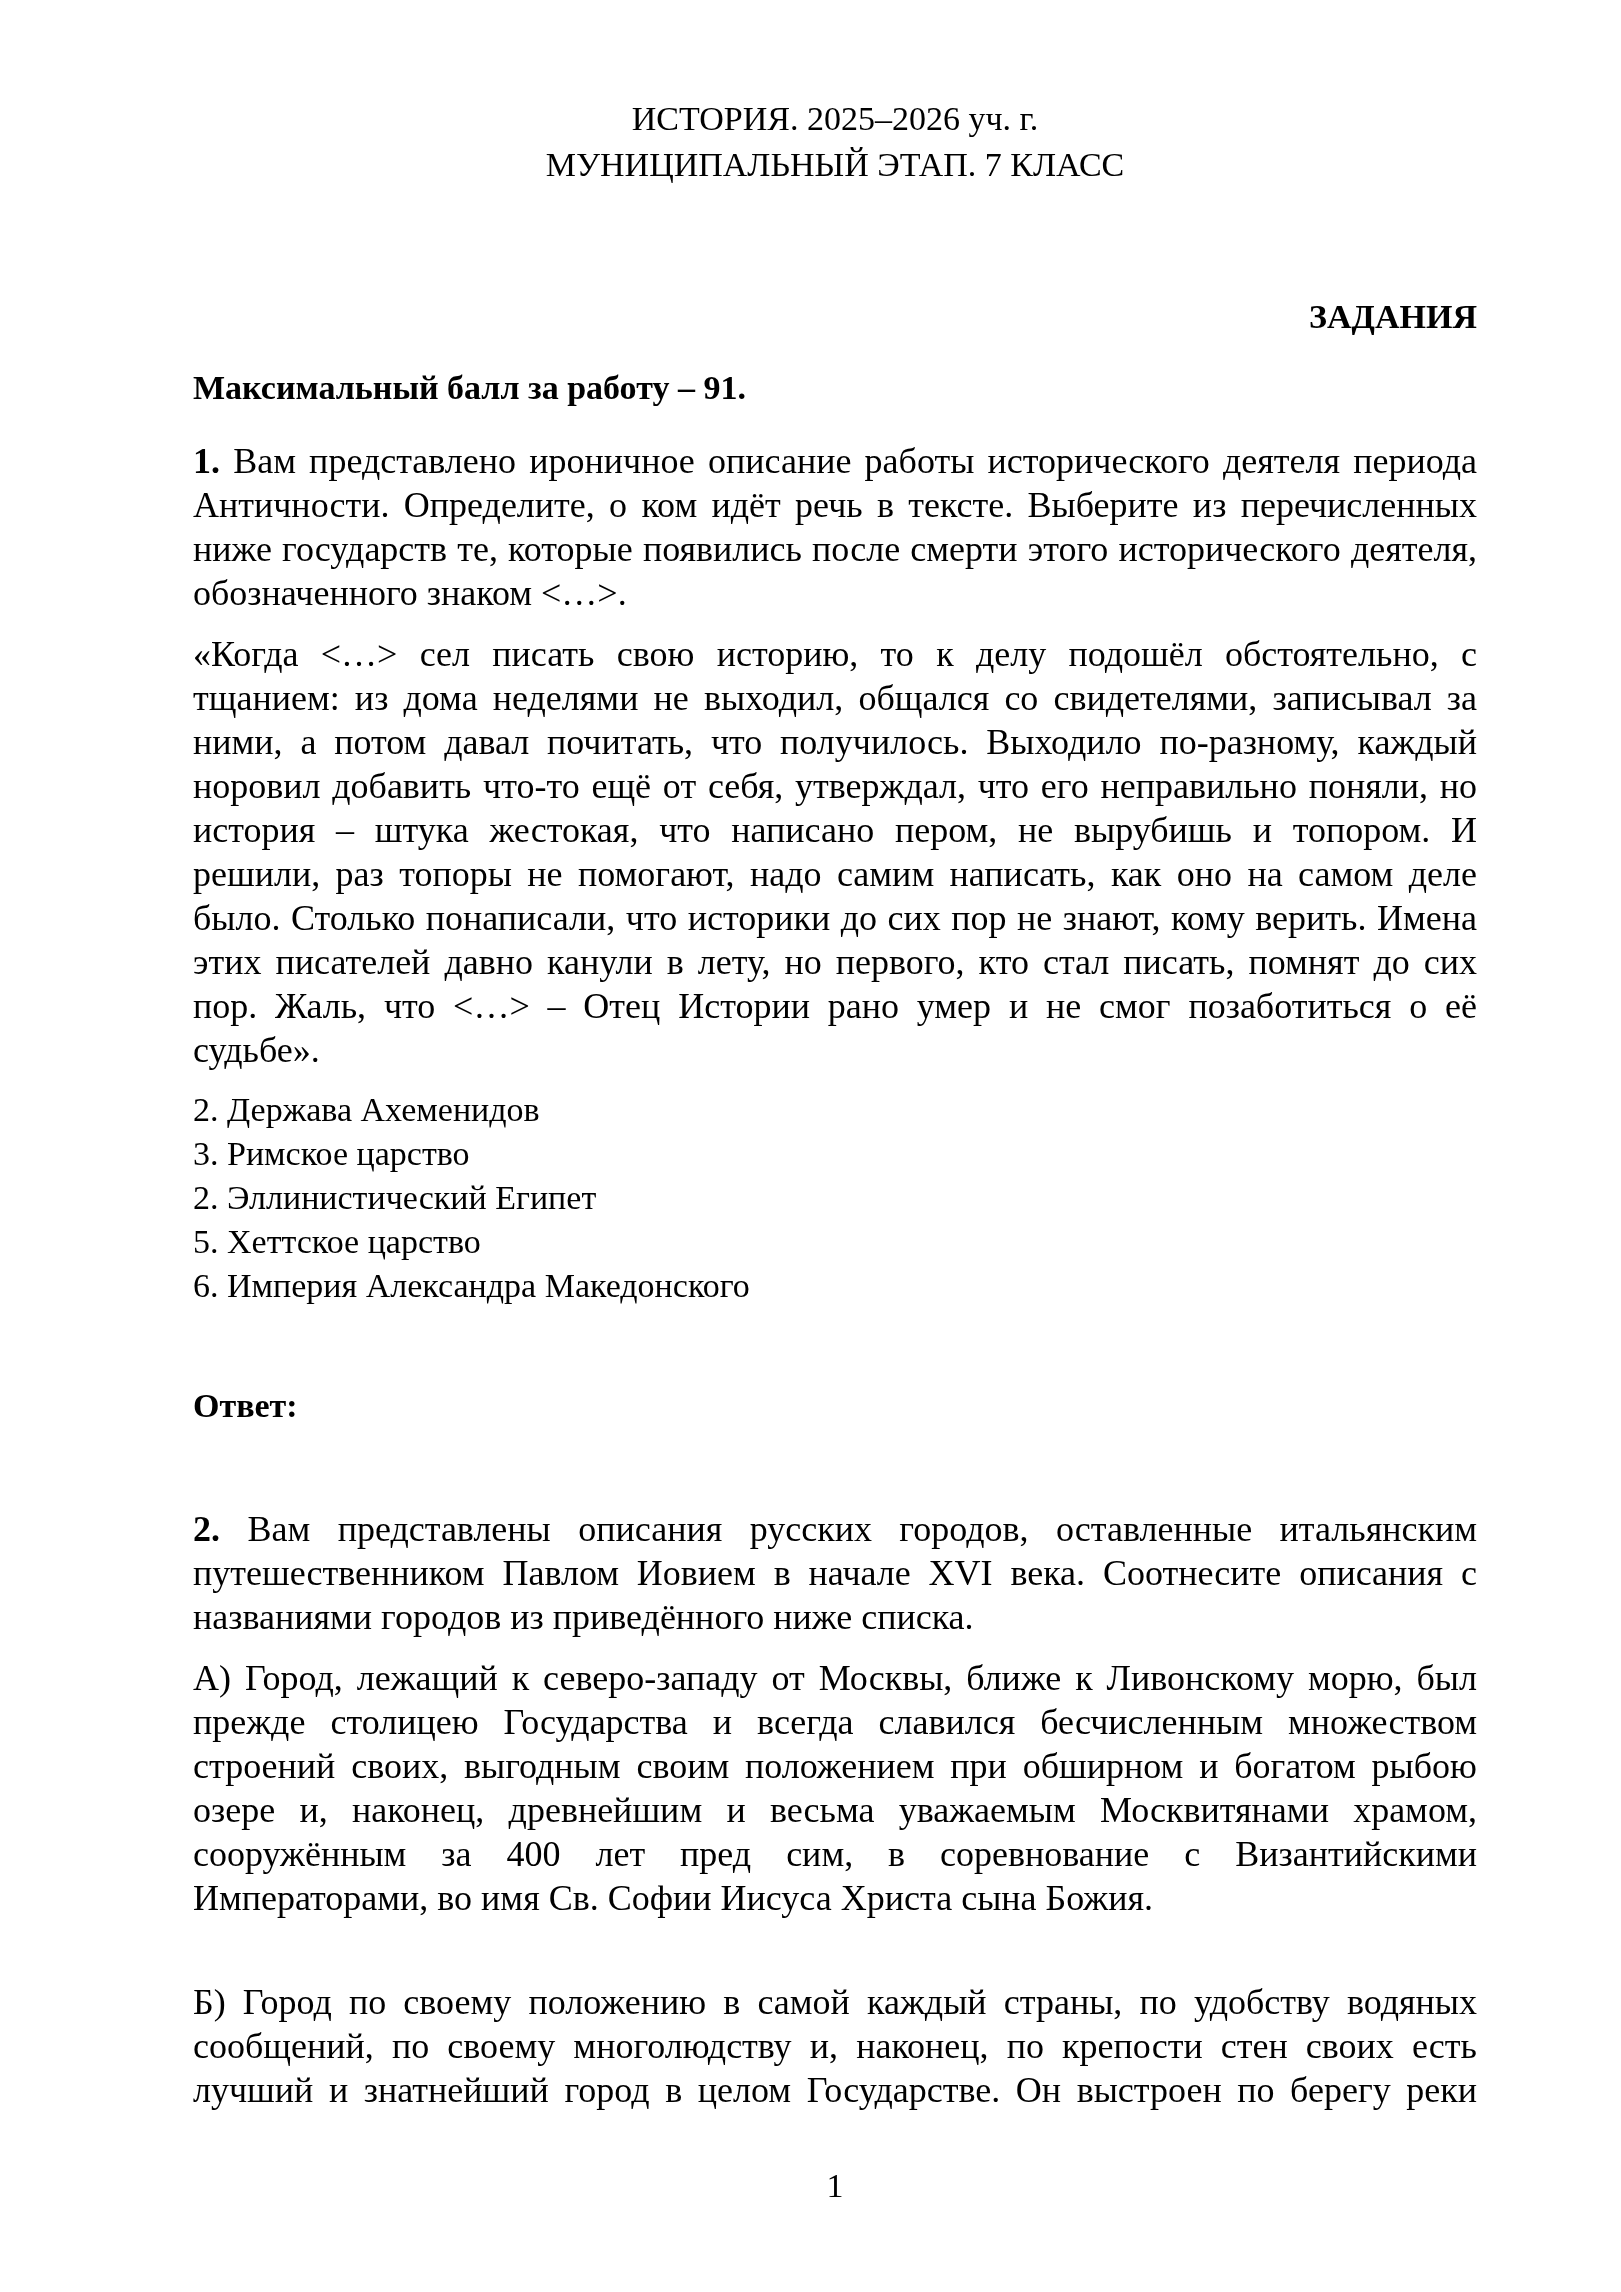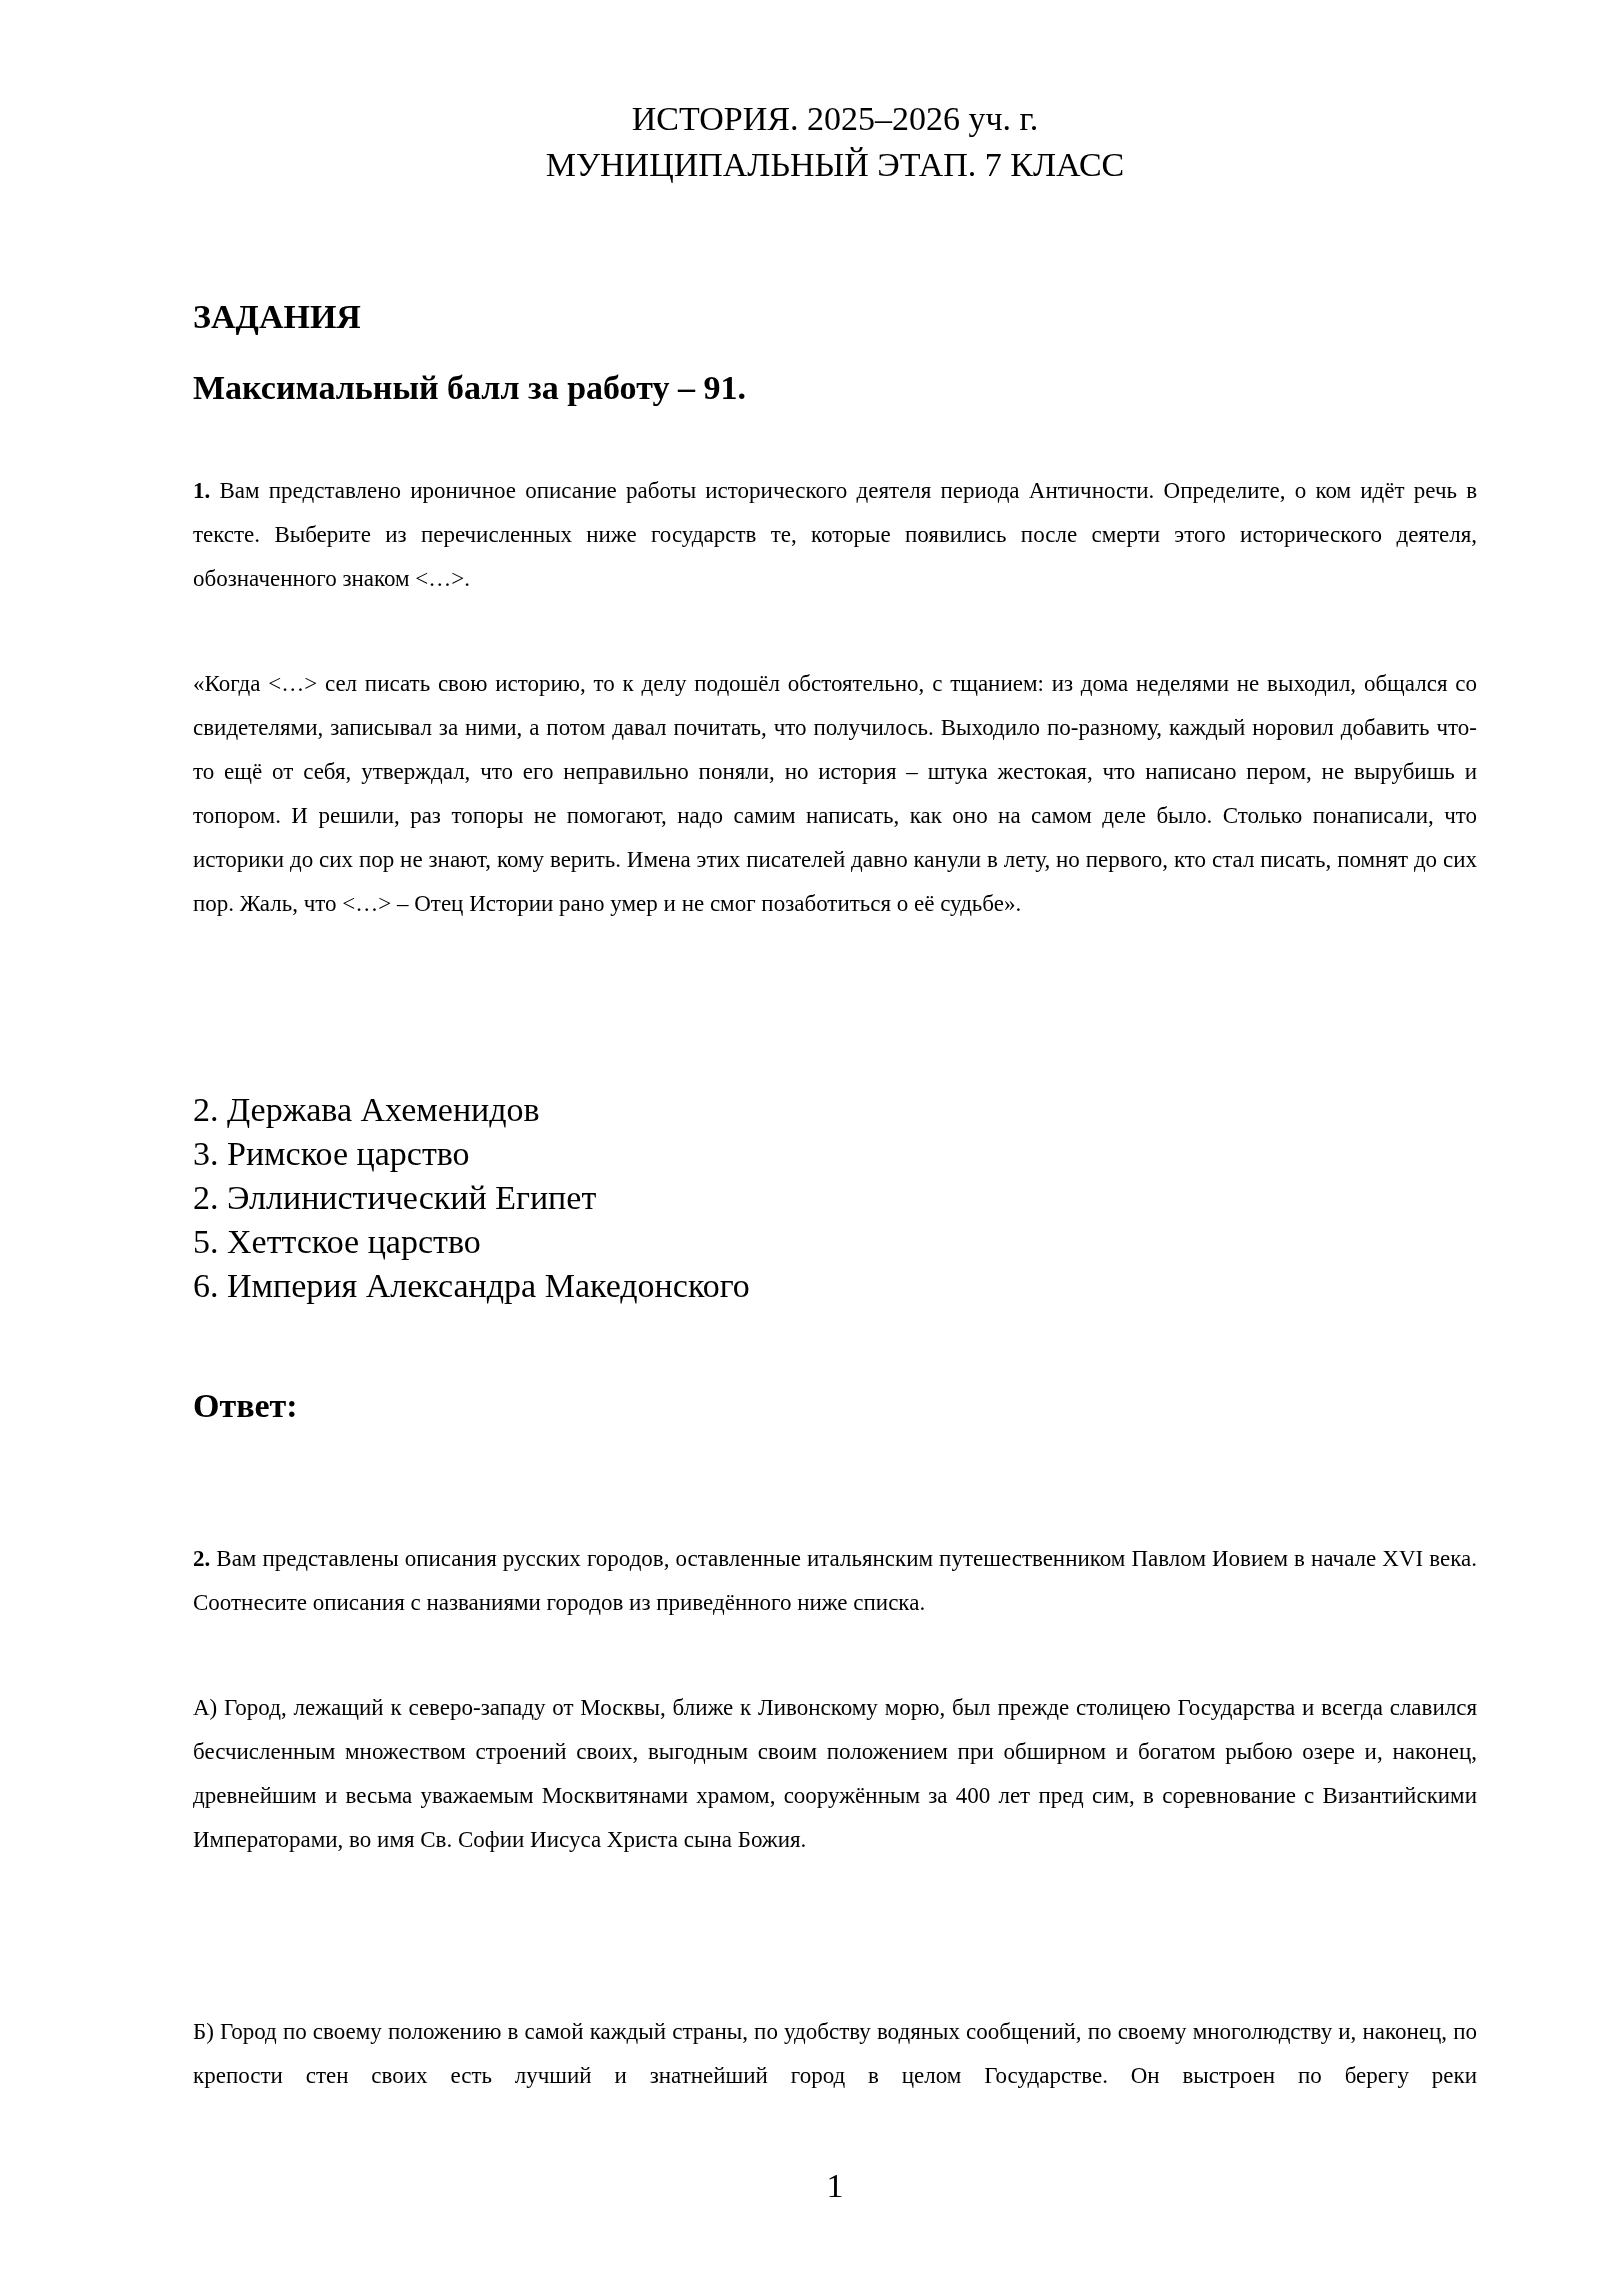--- a/index.html
+++ b/index.html
@@ -2,26 +2,26 @@
 <html><head>
   <meta charset="utf-8">
   <style>
     html, body { margin: 0; padding: 0; background: #ffffff; }
     body { width: 1621px; height: 2293px; position: relative; overflow: hidden;
            font-family: "Liberation Serif", "DejaVu Serif", serif; color: #000; }
     .page { position: absolute; left: 193px; top: 0; width: 1284px; }
     .header { position: absolute; left: 0; width: 1284px; top: 96px; text-align: center;
               font-size: 34px; line-height: 46px; }
     .header div { white-space: nowrap; }
-    .title { position: absolute; left: 0; width: 1284px; top: 294px; text-align: left;
+    .title { position: absolute; left: 0; width: 1284px; top: 294px; text-align: right;
              font-size: 34px; font-weight: bold; line-height: 45px; }
     .subtitle { position: absolute; left: 0; width: 1284px; top: 365px; text-align: left;
                 font-size: 34px; font-weight: bold; line-height: 45px; }
-    .p { position: absolute; left: 0; width: 1284px; font-size: 23px; line-height: 44px;
-         text-align: justify; text-align-last: left; margin-top: 30px; }
+    .p { position: absolute; left: 0; width: 1284px; font-size: 36px; line-height: 44px;
+         text-align: justify; text-align-last: left; }
     .p b { font-weight: bold; }
     .list { position: absolute; left: 0; top: 1088px; font-size: 34px; line-height: 44px; }
     .list div { white-space: nowrap; }
     .answer { position: absolute; left: 0; top: 1384px; font-size: 34px; font-weight: bold; line-height: 43px; }
     .pagenum { position: absolute; left: 0; width: 1284px; top: 2166px; text-align: center; font-size: 34px; line-height: 39px; }
   </style>
 </head>
 <body>
 
 <div class="page">

